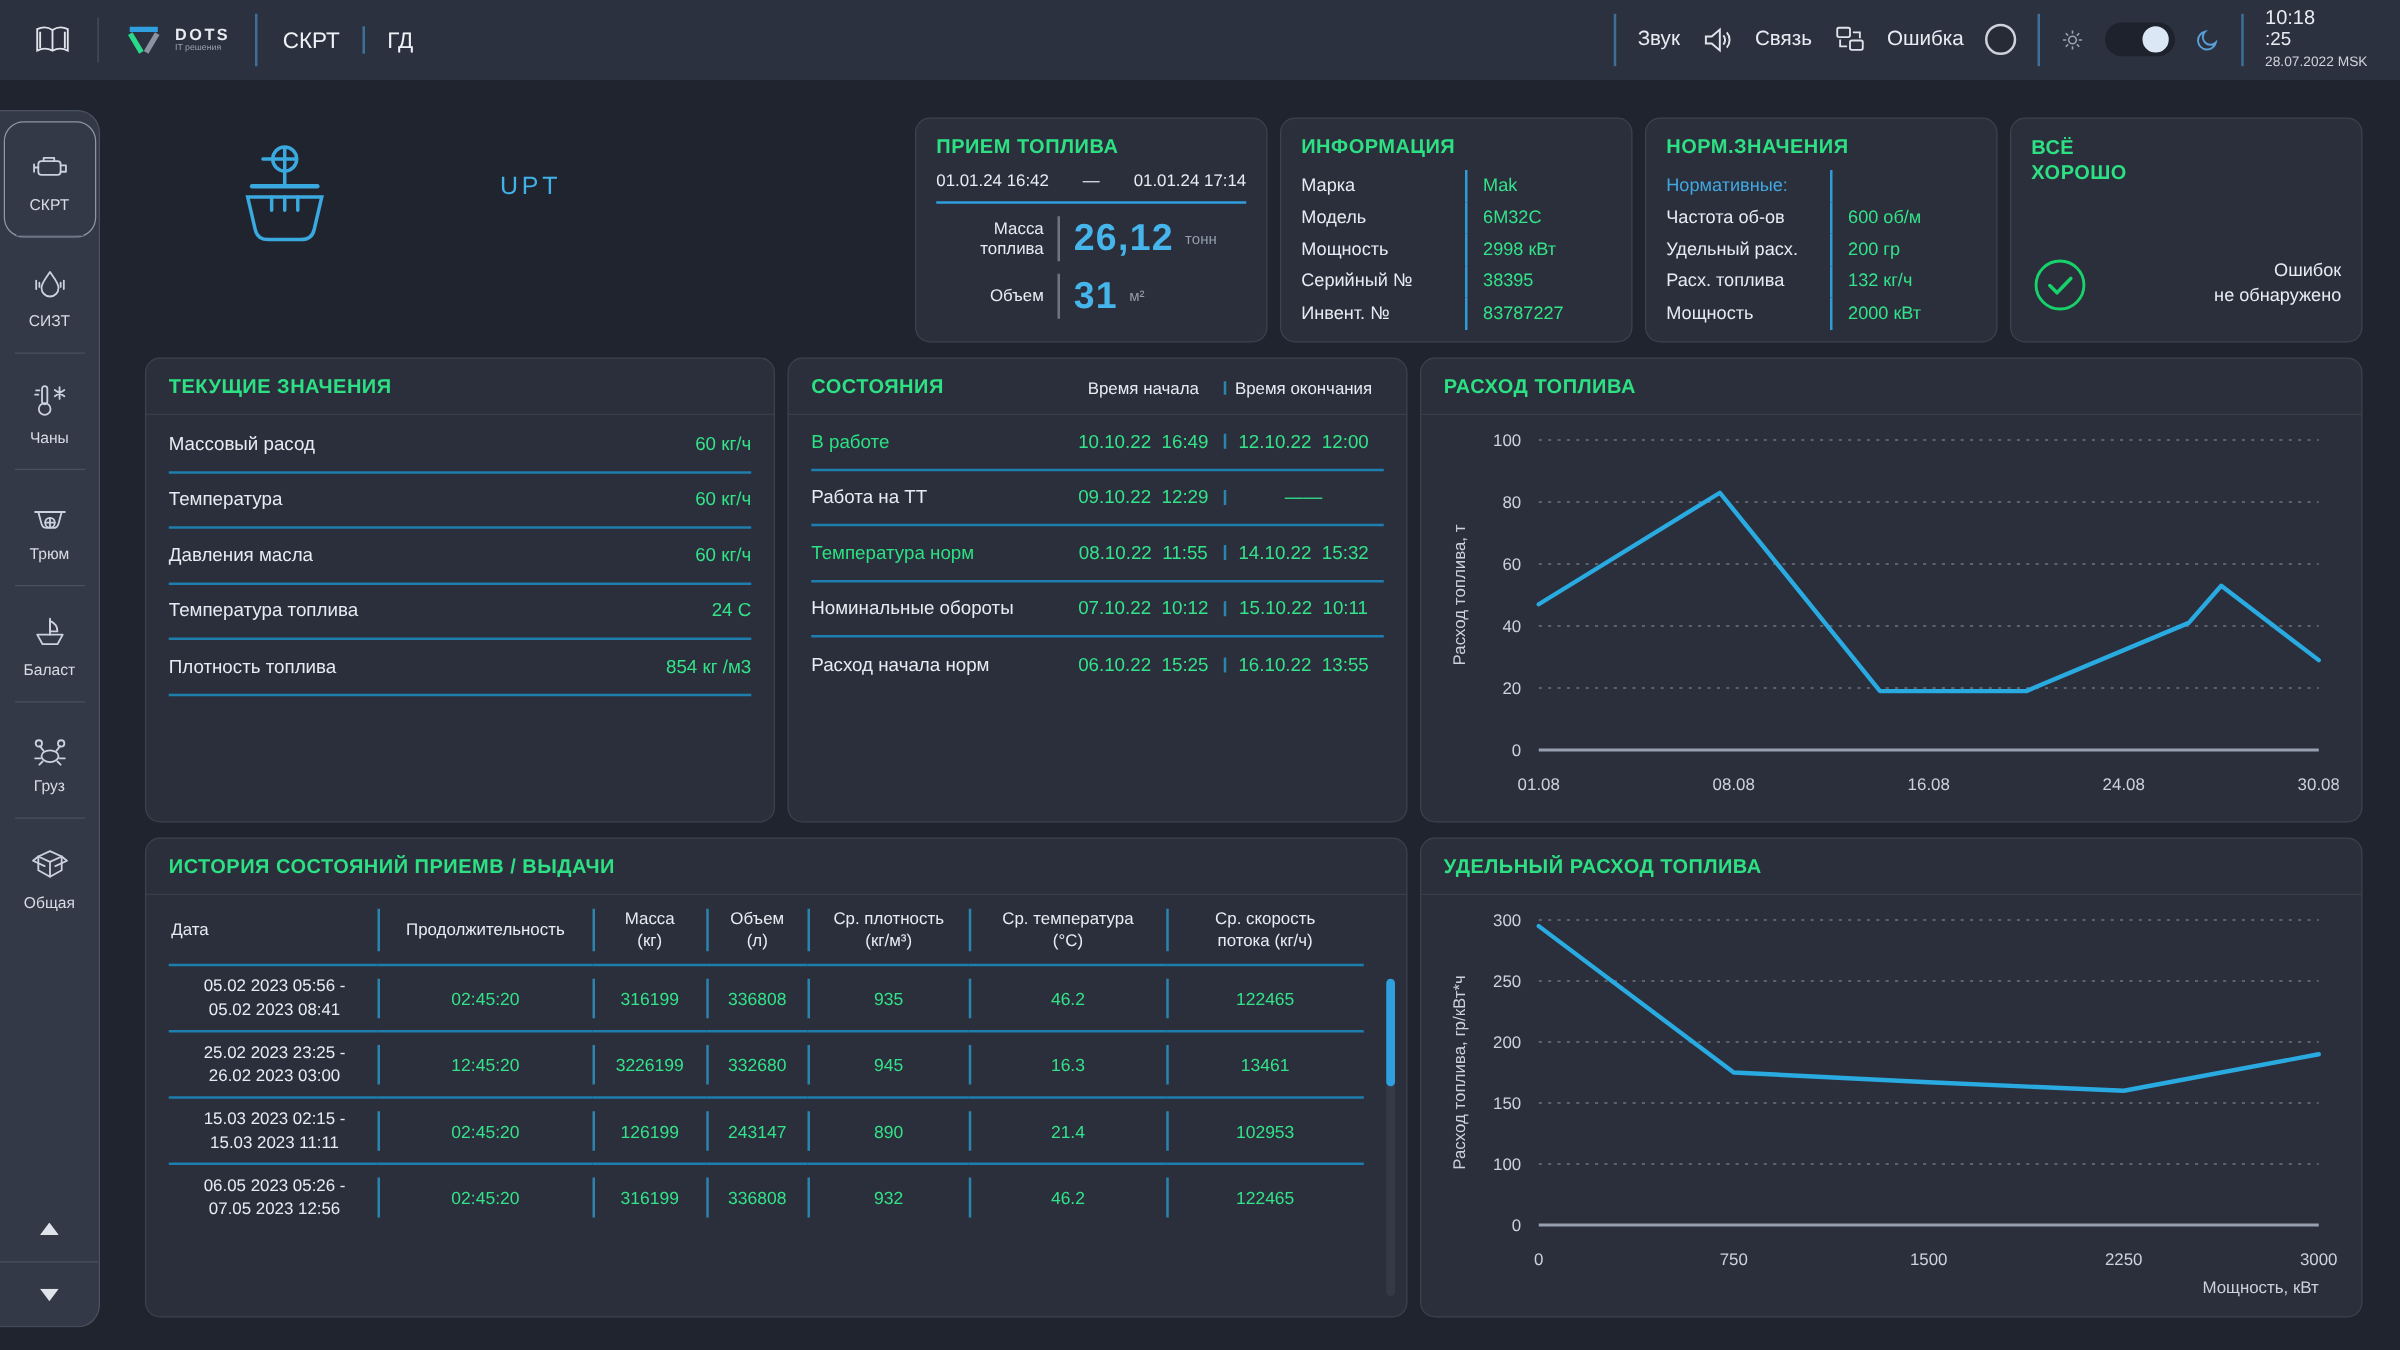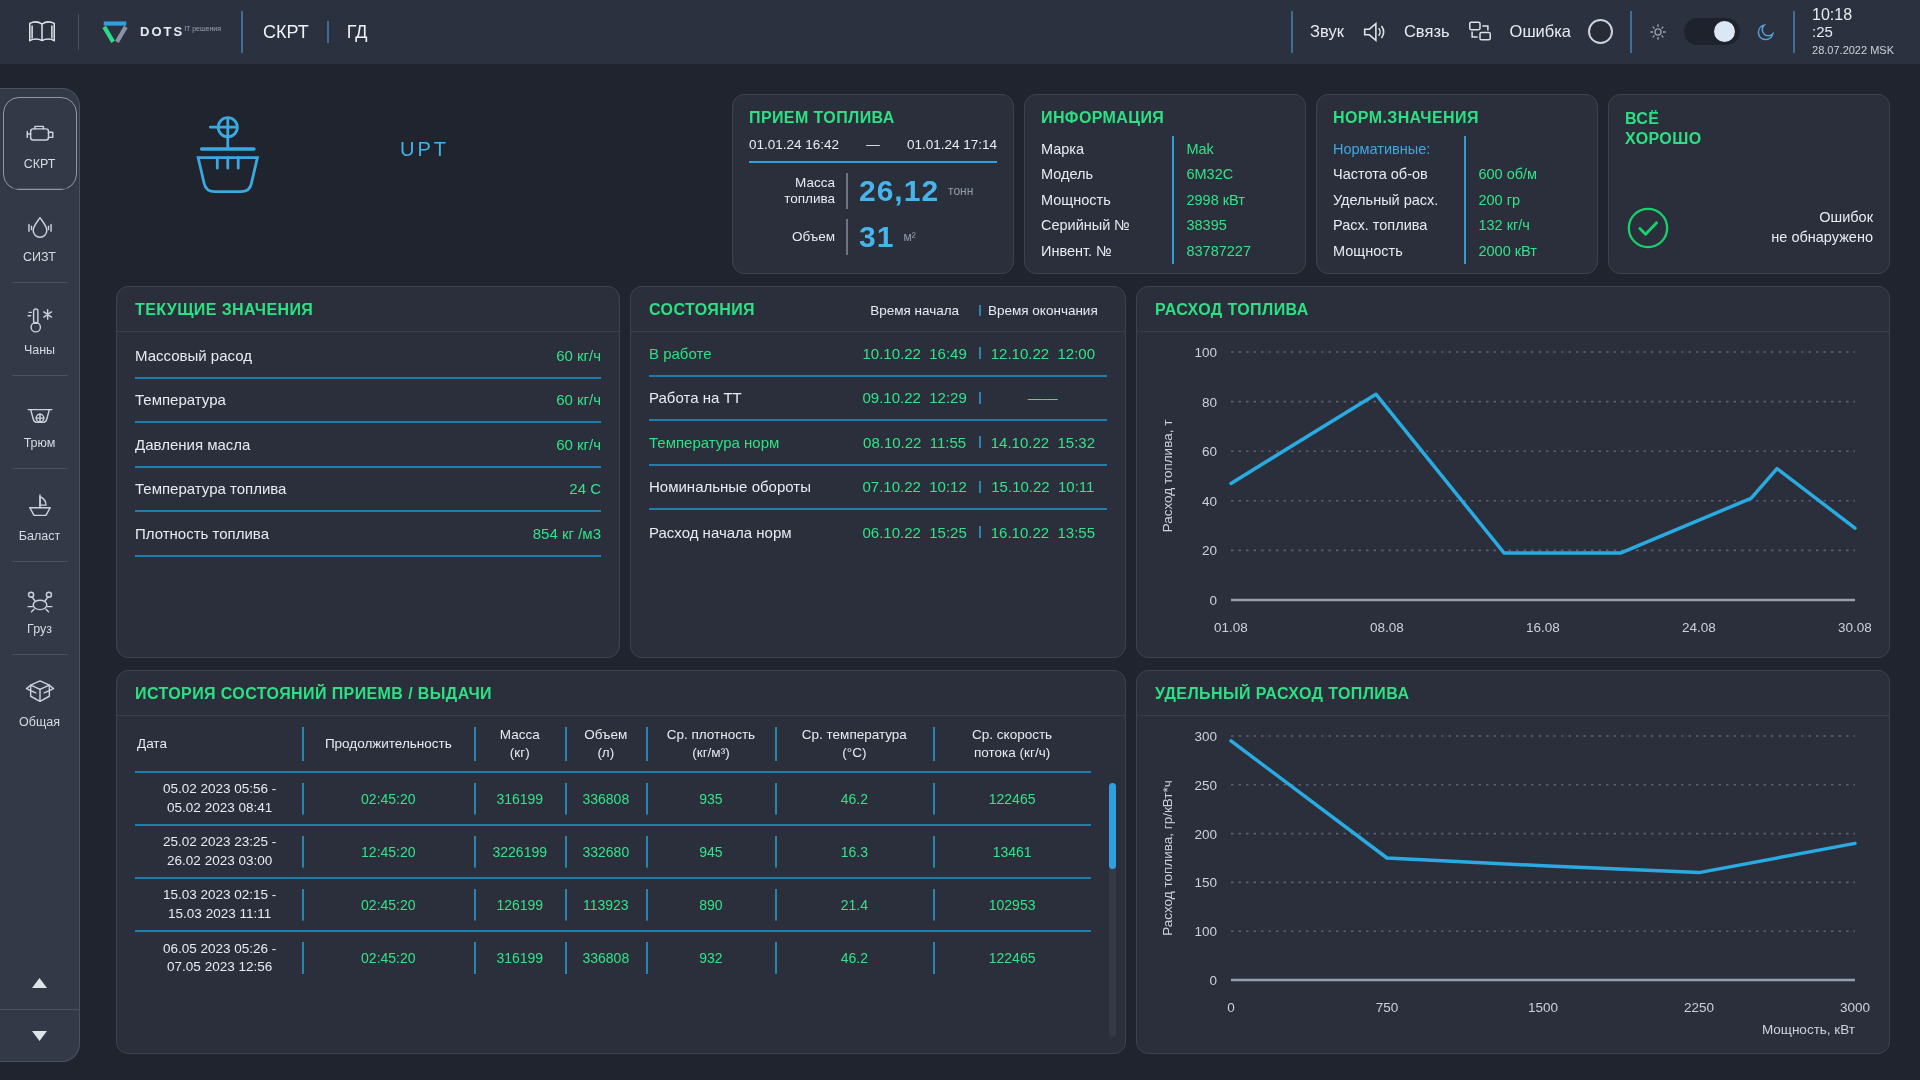--- a/index.html
+++ b/index.html
@@ -8,21 +8,21 @@
   svg{display:block}
 
   
   .topbar{height:64px;background:#2b313e;display:flex;align-items:center;padding:0 26px}
   .tb-left{display:flex;align-items:center;gap:20px}
   .icon-btn{display:flex;align-items:center;justify-content:center;cursor:pointer}
   .vdiv{width:1px;height:36px;background:#4a5160}
   .vdiv.blue{width:2px;height:42px;background:#3e6f99}
   .vdiv.blue.short{height:22px}
   .brand{display:flex;align-items:center;gap:9px}
-  .brand-text{display:flex;flex-direction:row;line-height:1.1}
+  .brand-text{display:flex;flex-direction:column;line-height:1.1}
   .brand-text b{font-size:13px;letter-spacing:2px}
   .brand-text small{font-size:7px;color:#9aa2b1}
   .tabs{display:flex;align-items:center;gap:18px}
   .tab{font-size:18px;color:#eef1f6;cursor:pointer}
   .tb-right{margin-left:auto;display:flex;align-items:center;gap:17px}
   .tb-label{font-size:16.5px}
   .ring{width:25px;height:25px;border:2px solid #cdd3de;border-radius:50%;background:#262b35}
   .toggle{width:56px;height:27px;border-radius:14px;background:#1d222c;position:relative;cursor:pointer}
   .knob{position:absolute;top:3px;left:30px;width:21px;height:21px;border-radius:50%;background:#dbe7f5}
   .clock{text-align:left;line-height:1.12;font-size:16px}
@@ -539,21 +539,21 @@
                 <td>332680</td>
                 <td>945</td>
                 <td>16.3</td>
                 <td>13461</td>
               </tr>
               <tr>
                 <td>15.03 2023 02:15 -
 15.03 2023 11:11</td>
                 <td>02:45:20</td>
                 <td>126199</td>
-                <td>113923</td>
+                <td>243147</td>
                 <td>890</td>
                 <td>21.4</td>
                 <td>102953</td>
               </tr>
               <tr>
                 <td>06.05 2023 05:26 -
 07.05 2023 12:56</td>
                 <td>02:45:20</td>
                 <td>316199</td>
                 <td>336808</td>

